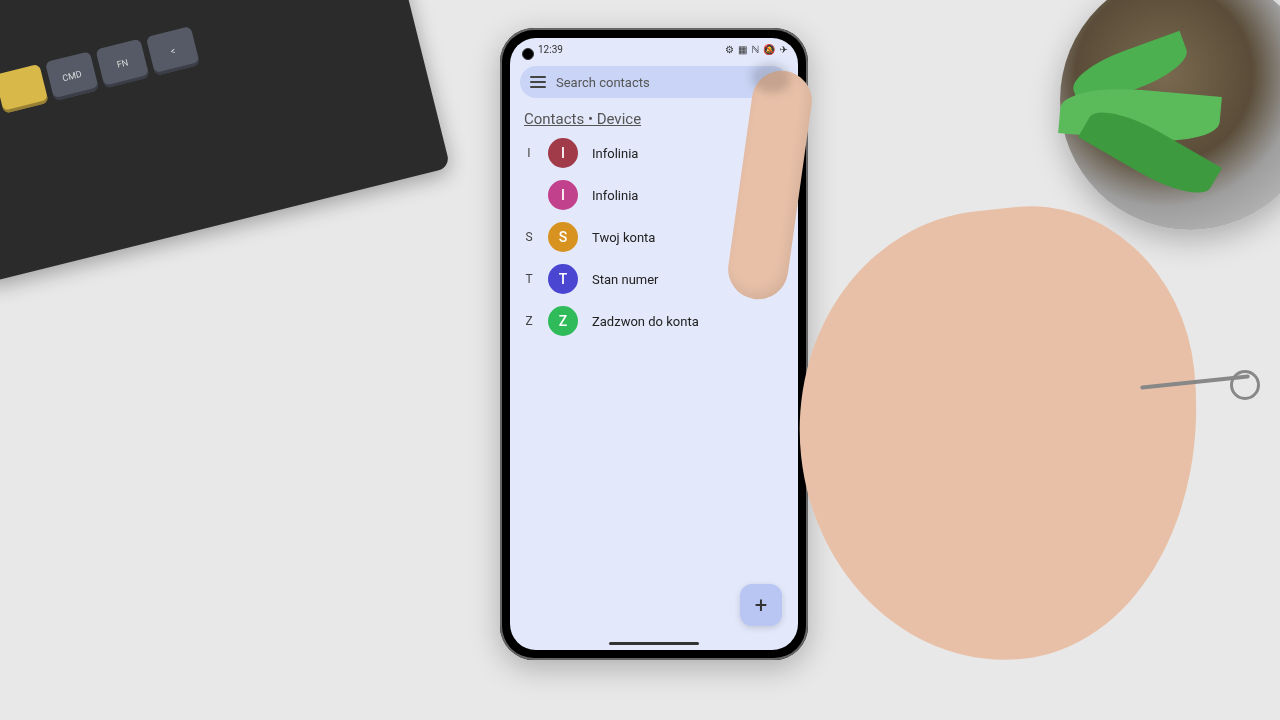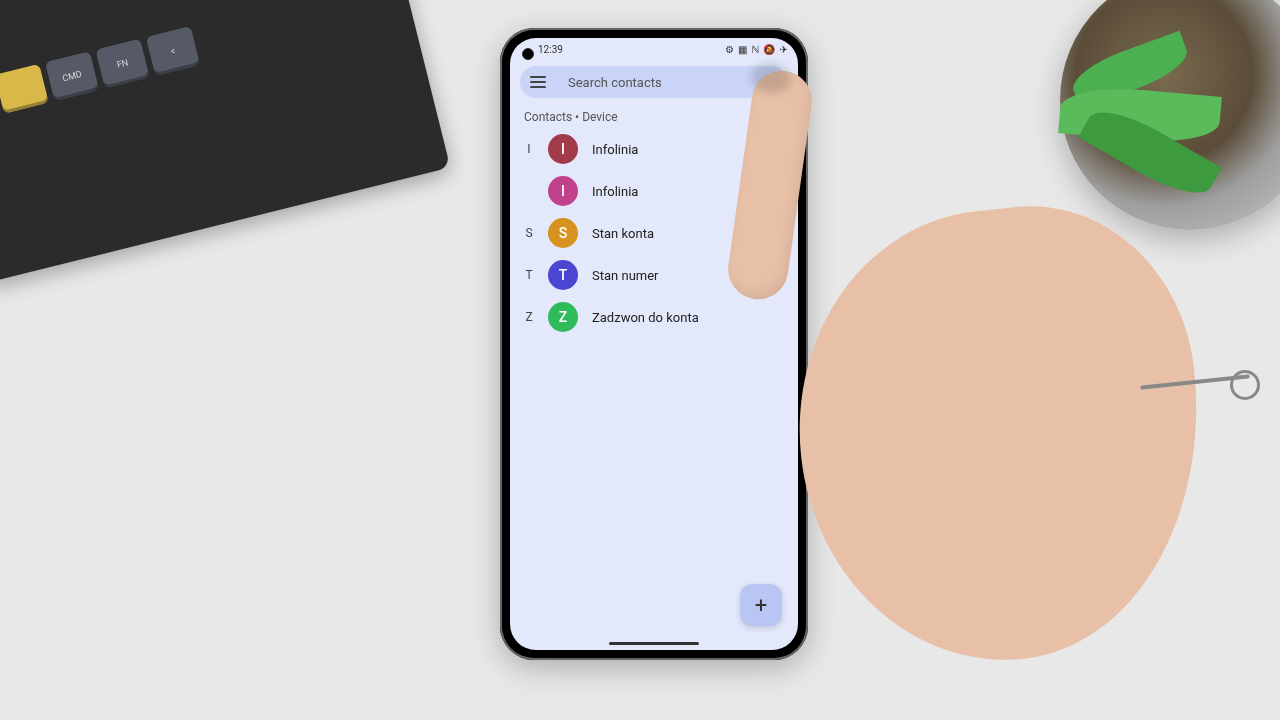--- a/index.html
+++ b/index.html
@@ -55,21 +55,21 @@
   .status-right { display:flex; gap:4px; align-items:center; }
   .status-icon { font-size:10px; color:#333; }
   .searchbar {
     margin: 6px 10px;
     height: 32px;
     background: #c9d4f6;
     border-radius: 20px;
     display: flex;
     align-items: center;
     padding: 0 10px;
-    gap: 22px;
+    gap: 10px;
   }
   .hamburger {
     width: 16px;
     display: flex;
     flex-direction: column;
     gap: 3px;
   }
   .hamburger span {
     display:block;
     height:2px;
@@ -84,23 +84,24 @@
   .kebab {
     display:flex;
     flex-direction:column;
     gap:2px;
     padding:0 2px;
   }
   .kebab span {
     width:3px;height:3px;border-radius:50%;background:#444;
   }
   .section-label {
-    font-size: 12px;
+    font-size: 15px;
     color: #555;
     padding: 6px 14px 4px;
+    text-decoration: underline;
   }
   .list {
     flex:1;
     overflow:hidden;
   }
   .row {
     display:flex;
     align-items:center;
     height:42px;
     padding: 0 14px;
@@ -277,21 +278,21 @@
     <div class="contact-name">Infolinia</div>
   </div>
         <div class="row">
     <div class="index-letter"></div>
     <div class="avatar" style="background:#c2418d">I</div>
     <div class="contact-name">Infolinia</div>
   </div>
         <div class="row">
     <div class="index-letter">S</div>
     <div class="avatar" style="background:#d8921f">S</div>
-    <div class="contact-name">Stan konta</div>
+    <div class="contact-name">Twoj konta</div>
   </div>
         <div class="row">
     <div class="index-letter">T</div>
     <div class="avatar" style="background:#4a46d1">T</div>
     <div class="contact-name">Stan numer</div>
   </div>
         <div class="row">
     <div class="index-letter">Z</div>
     <div class="avatar" style="background:#2fbb5a">Z</div>
     <div class="contact-name">Zadzwon do konta</div>

